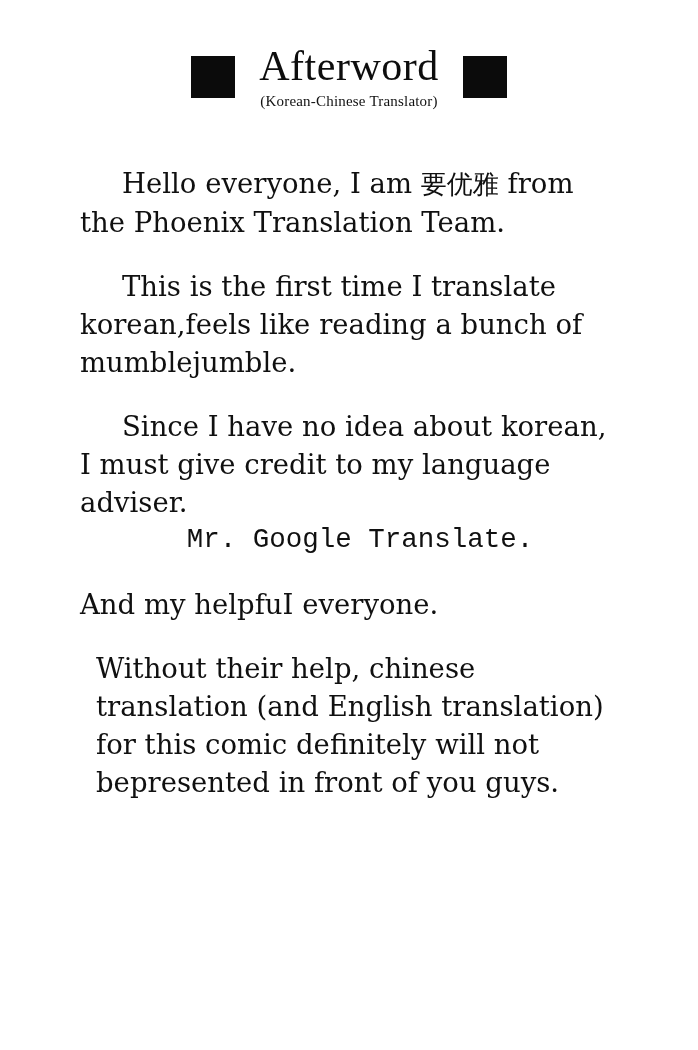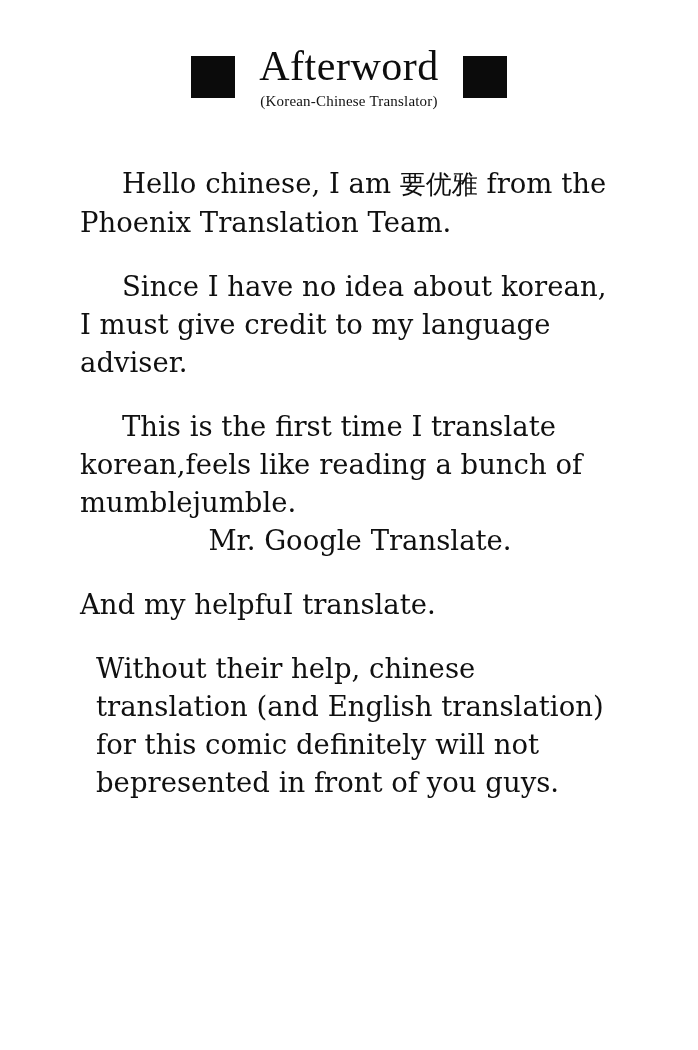--- a/index.html
+++ b/index.html
@@ -79,20 +79,21 @@
     margin-bottom: 0;
     margin-left: 16px;
   }
   .centered-line {
     margin: 0 0 26px 0;
     text-align: center;
     padding-left: 20px;
   }
   .centered-line.tight {
     margin-top: -26px;
+    font-family: Liberation Mono, monospace;
   }
   .cjk {
     font-family: "DejaVu Sans", sans-serif;
     font-size: 26px;
     text-align: right;
   }
 </style>
 </head>
 <body>
 
@@ -102,28 +103,28 @@
     <div class="blob left"></div>
     <div class="title-wrap">
       <div class="title">Afterword</div>
       <div class="subtitle">(Korean-Chinese Translator)</div>
     </div>
     <div class="blob right"></div>
   </div>
 
   <div class="body-text">
 
-    <p class="para"><span>Hello chinese, I am </span><span class="cjk">要优雅</span><span> from the Phoenix Translation Team.</span></p>
+    <p class="para"><span>Hello everyone, I am </span><span class="cjk">要优雅</span><span> from the Phoenix Translation Team.</span></p>
+
+    <p class="para">This is the first time I translate korean,feels like reading a bunch of mumblejumble.</p>
 
     <p class="para">Since I have no idea about korean, I must give credit to my language adviser.</p>
 
-    <p class="para">This is the first time I translate korean,feels like reading a bunch of mumblejumble.</p>
-
     <p class="centered-line tight">Mr. Google Translate.</p>
 
-    <p class="para no-indent">And my helpfuI translate.</p>
+    <p class="para no-indent">And my helpfuI everyone.</p>
 
 
     <p class="para no-indent">Without their help, chinese translation (and English translation) for this comic definitely will not bepresented in front of you guys.</p>
 
   </div>
 
 </div>
 
 </body></html>

